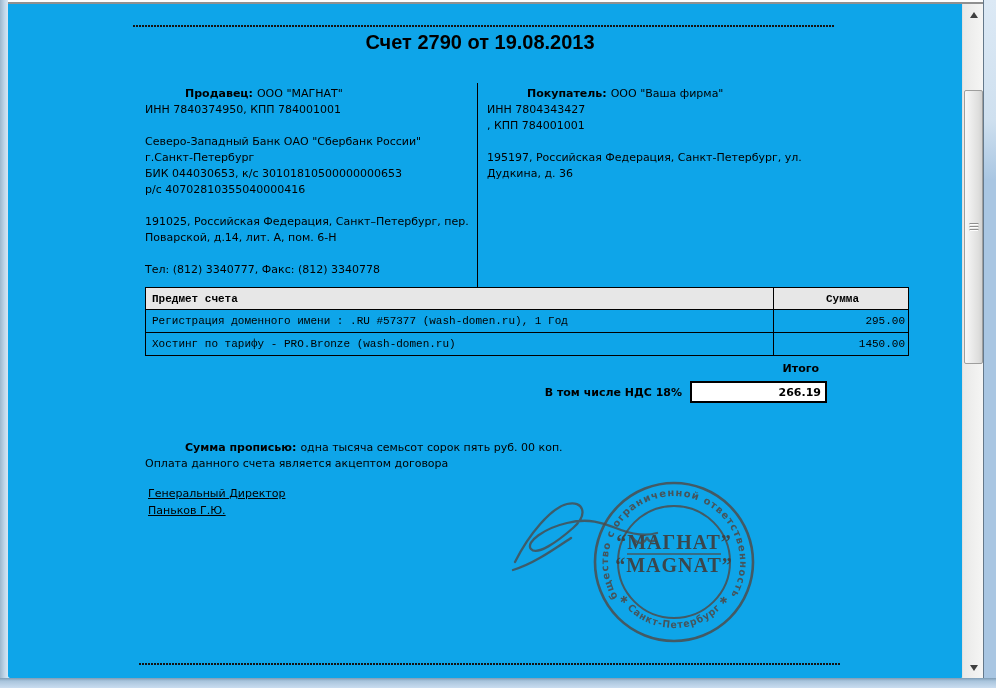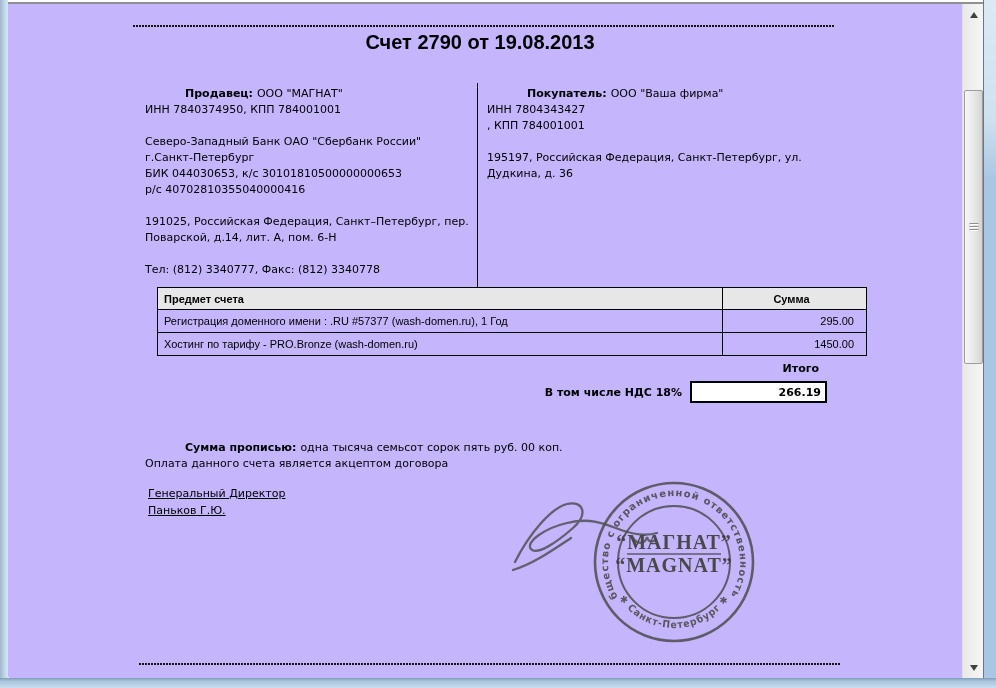--- a/index.html
+++ b/index.html
@@ -26,44 +26,44 @@
   .scroll-arrow.up{top:2px;}
   .scroll-arrow.down{bottom:2px;}
   .tri-up{width:0;height:0;border-left:4.5px solid transparent;border-right:4.5px solid transparent;border-bottom:6px solid #404040;}
   .tri-down{width:0;height:0;border-left:4.5px solid transparent;border-right:4.5px solid transparent;border-top:6px solid #404040;}
   .scroll-thumb{position:absolute;left:1px;top:86px;width:17px;height:272px;
     background:linear-gradient(to right,#f8f8f8,#dededd 80%,#d2d2d1);
     border:1px solid #9e9e9d;border-radius:2px;}
   .thumb-grip{position:absolute;left:50%;top:50%;transform:translate(-50%,-50%);width:9px;}
   .thumb-grip span{display:block;height:1px;background:#8f8f8f;margin:1px 0;border-bottom:1px solid #fdfdfd;}
   
-  .content{position:absolute;left:8px;top:4px;width:955px;bottom:10px;background:#c4b5fd;
+  .content{position:absolute;left:8px;top:4px;width:955px;bottom:10px;background:#0ea5e9;
     border-radius:0 0 2px 2px;z-index:1;}
   .dashed{position:absolute;height:2px;
     background:repeating-linear-gradient(to right,#141414 0 2px,transparent 2px 3px);}
   .dashed.top{left:125px;top:21px;width:702px;}
   .dashed.bottom{left:131px;top:659px;width:702px;}
   .doc-title{position:absolute;left:125px;top:27px;width:694px;text-align:center;
     font-family:"Liberation Sans","DejaVu Sans",sans-serif;
     font-size:20px;font-weight:bold;letter-spacing:0;}
   .party{position:absolute;top:82px;line-height:16px;}
   .party .line{white-space:nowrap;height:16px;}
   .party .gap{height:16px;}
   .party-seller{left:137px;width:333px;}
   .party-buyer{left:479px;width:345px;}
   .lbl{font-weight:bold;margin-right:4px;margin-left:40px;}
   .col-divider{position:absolute;left:469px;top:79px;width:1px;height:204px;background:#000;}
   
-  .invoice-table{position:absolute;left:149px;top:283px;width:710px;border-collapse:collapse;
-    font-family:Liberation Sans, sans-serif;font-size:11px;}
+  .invoice-table{position:absolute;left:137px;top:283px;width:764px;border-collapse:collapse;
+    font-family:Liberation Mono, monospace;font-size:11px;}
   .invoice-table th,.invoice-table td{border:1px solid #000;padding:0 6px;}
   .invoice-table th{background:#e7e7e7;text-align:left;font-weight:bold;height:21px;}
   .invoice-table td{height:22px;}
   .invoice-table .col-amount{width:125px;}
-  .invoice-table .amt{text-align:right;padding-right:12px;}
+  .invoice-table .amt{text-align:right;padding-right:3px;}
   .total-row{position:absolute;left:137px;width:682px;height:22px;
     display:flex;justify-content:flex-end;align-items:center;}
   .total-row .t-label{font-weight:bold;margin-right:8px;white-space:nowrap;}
   .total-box{box-sizing:border-box;width:137px;height:22px;border:2px solid #000;
     display:flex;align-items:center;justify-content:flex-end;
     font-weight:bold;padding-right:4px;background:#fff;}
   .total-row.itogo{top:353px;}
   .total-row.nds{top:377px;}
   
   .words{position:absolute;left:137px;top:436px;width:560px;line-height:16px;}

